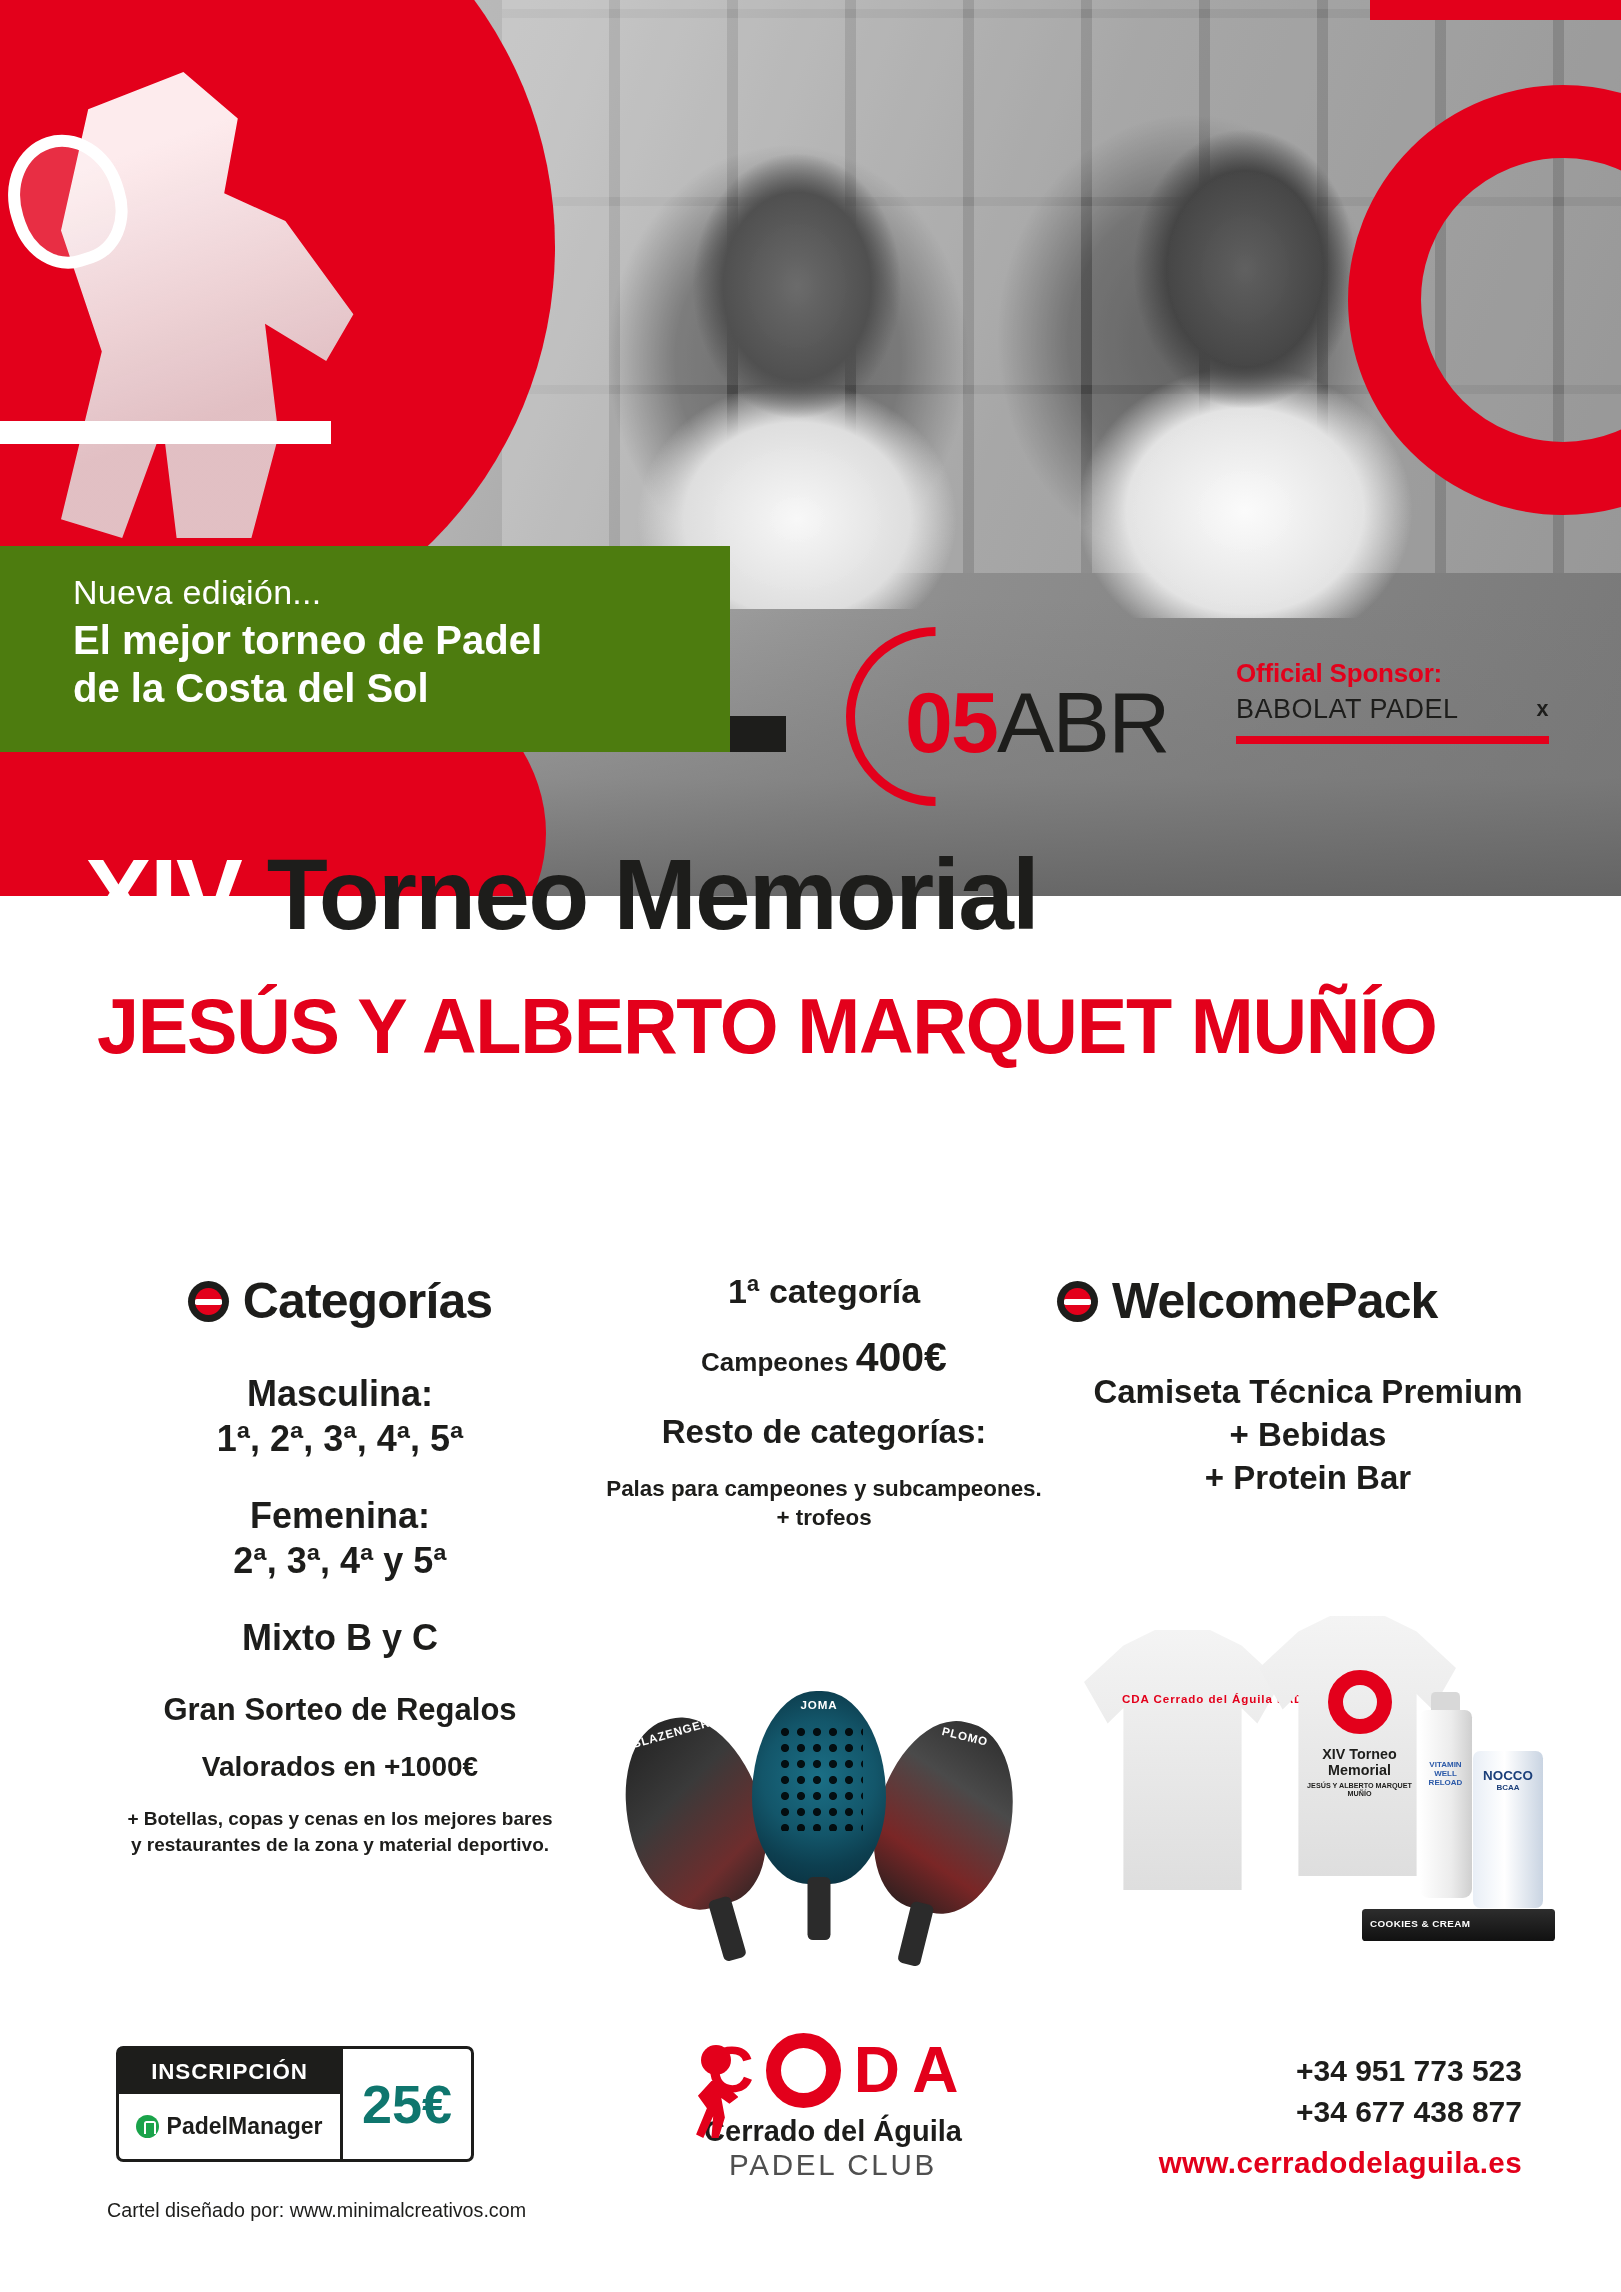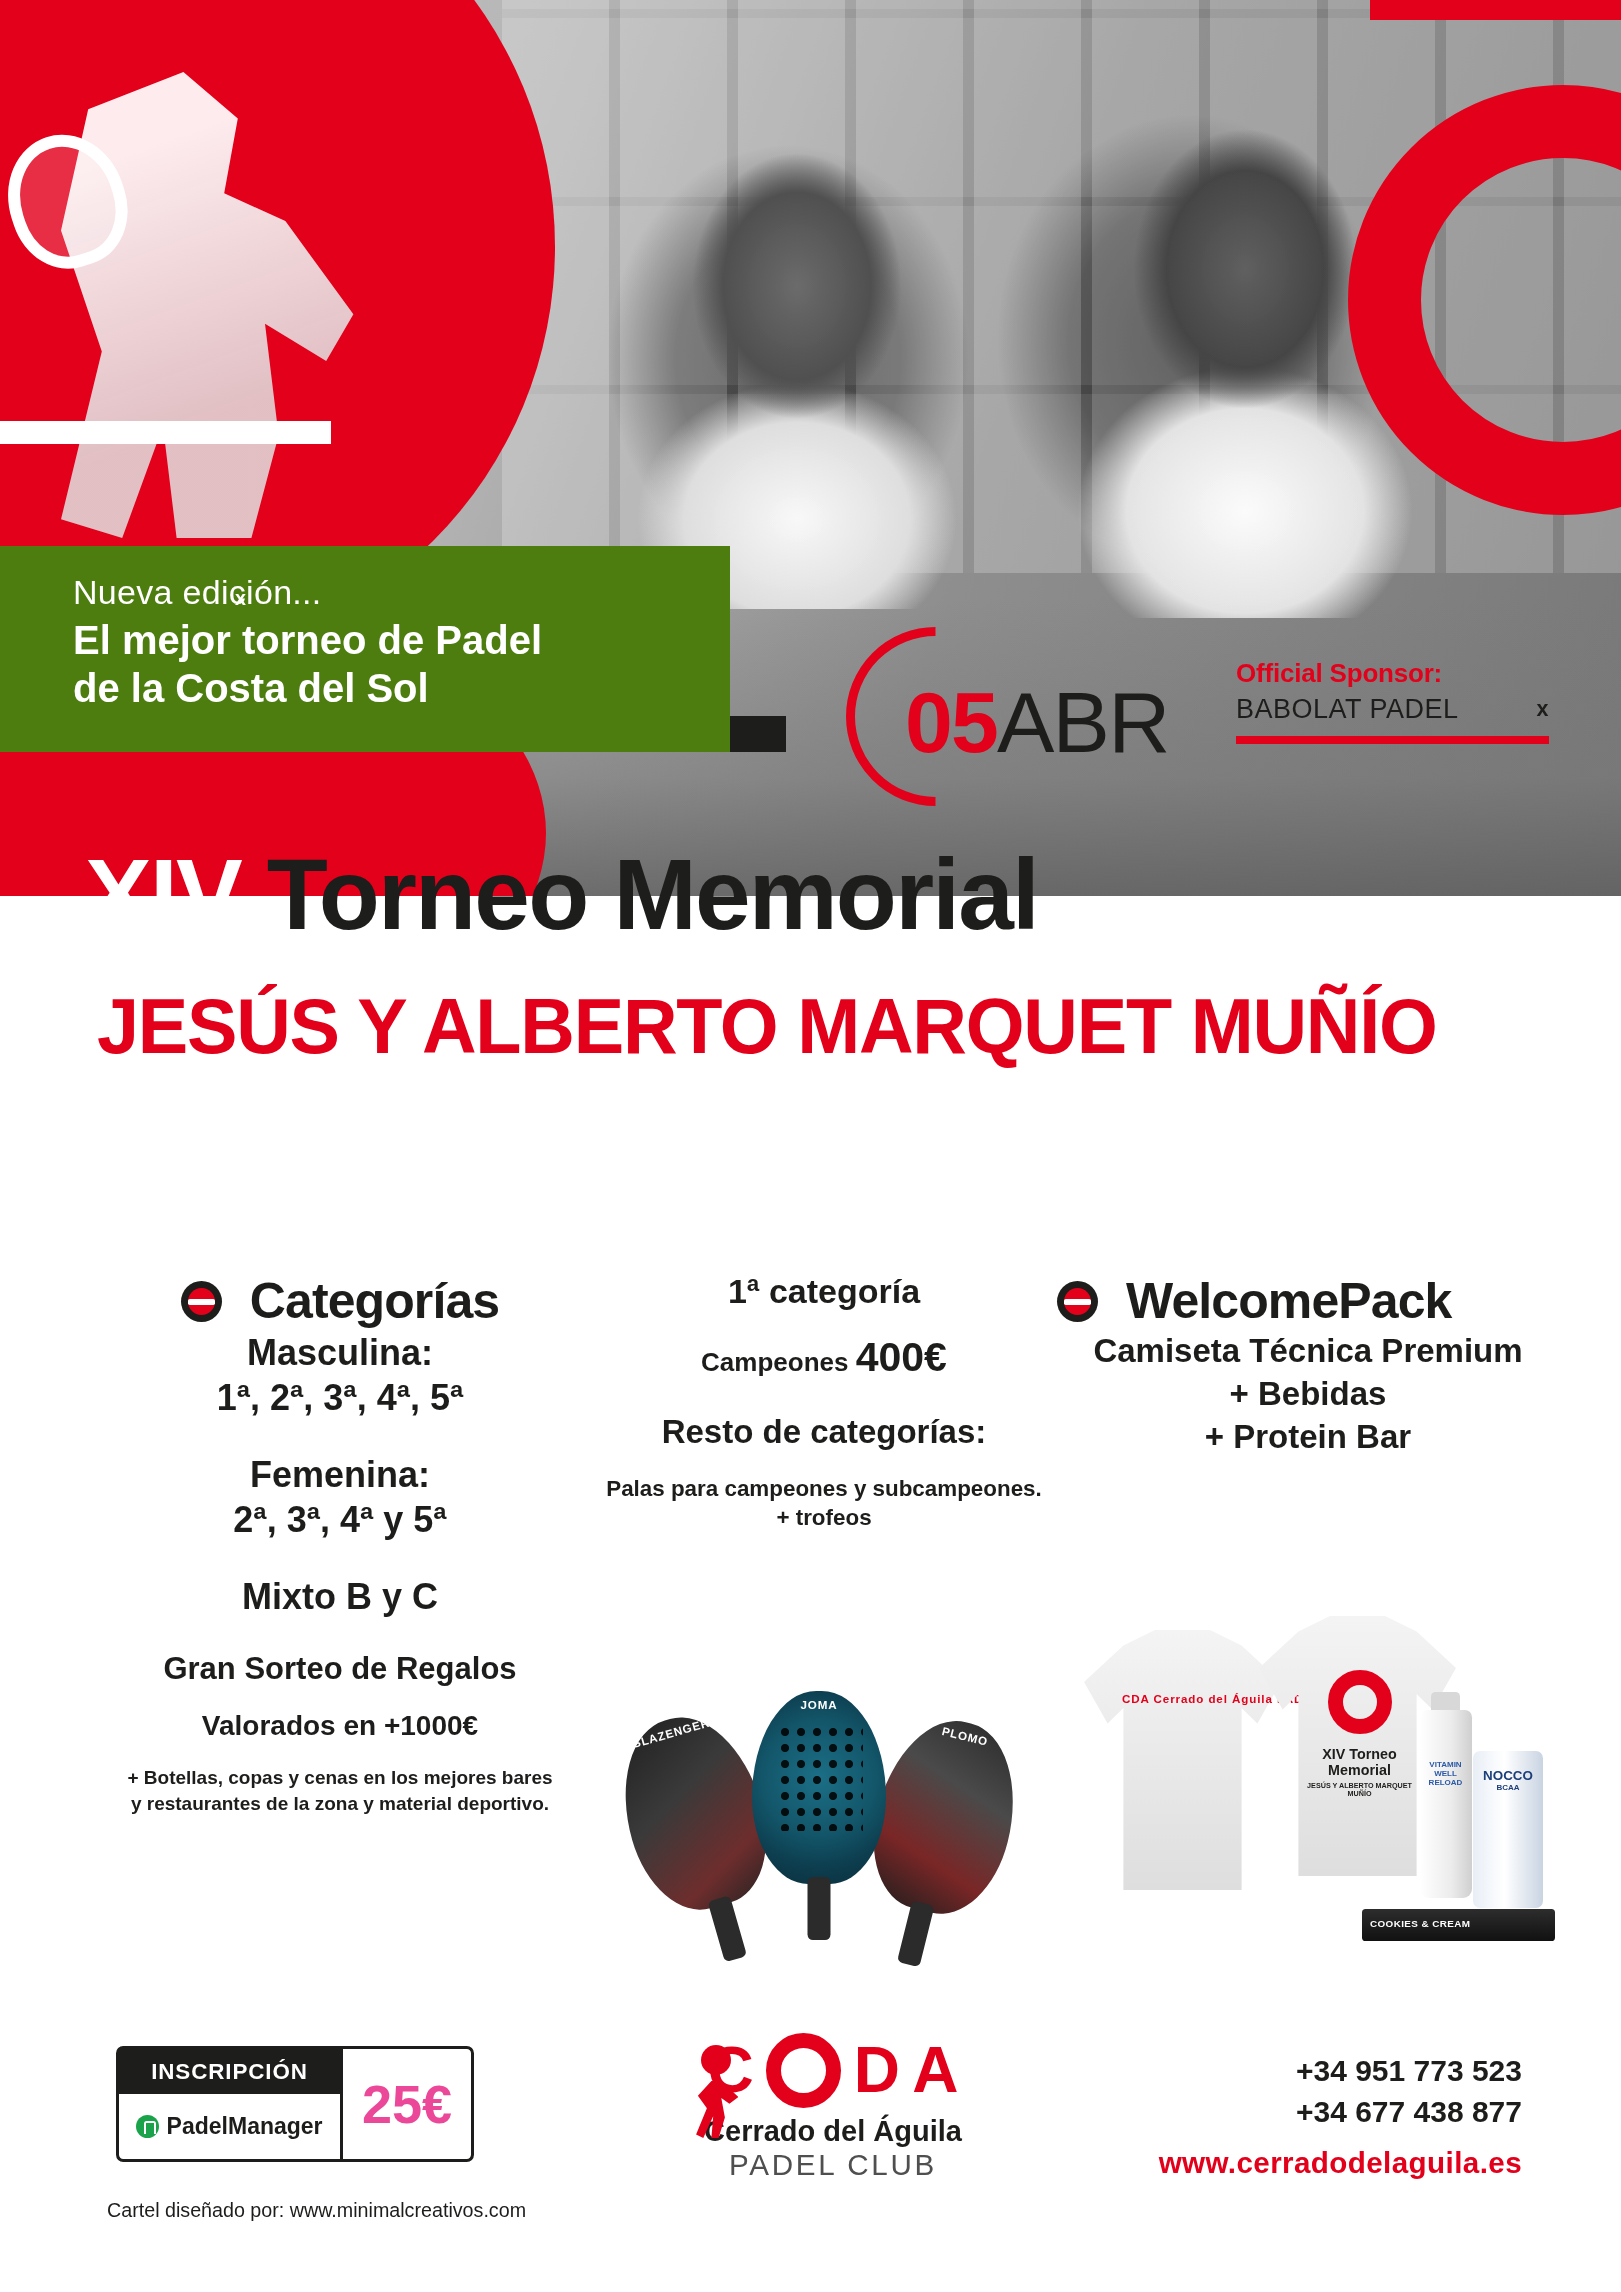--- a/index.html
+++ b/index.html
@@ -239,21 +239,22 @@
     height: 743px;
   }
   .col { position: absolute; top: 0; }
   .col-1 { left: 107px; width: 466px; }
   .col-2 { left: 591px; width: 466px; }
   .col-3 { left: 1057px; width: 502px; }
 
   .col-head {
     display: flex;
     align-items: center;
-    gap: 28px;
+    gap: 14px;
+    margin-bottom: 41px;
   }
   .col-1 .col-head, .col-2 .col-head { justify-content: center; }
   .col-3 .col-head { justify-content: flex-start; }
   .head-icon {
     width: 41px; height: 41px;
     border-radius: 50%;
     background: #1d1d1b;
     position: relative;
     flex: none;
   }
@@ -499,21 +500,21 @@
     border-radius: 2.7px 2.7px 0 0;
     border-bottom: none;
   }
   .insc-price {
     flex: 1;
     display: flex;
     align-items: center;
     justify-content: center;
     font-size: 54px;
     font-weight: 800;
-    color: #ec4899;
+    color: #0f766e;
   }
   .credit {
     position: absolute;
     left: 107px; top: 2199px;
     font-size: 19.7px;
     color: #1d1d1b;
     font-weight: 400;
   }
 
   .cda {

